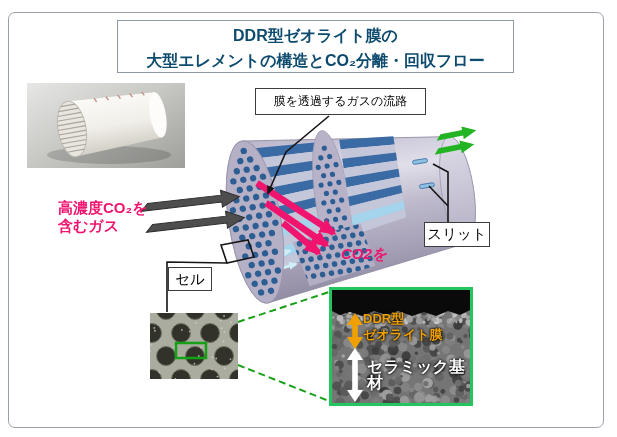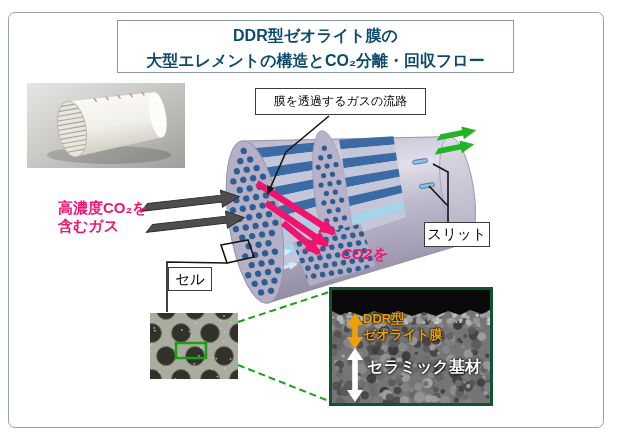--- a/index.html
+++ b/index.html
@@ -18,22 +18,22 @@
        display:flex;align-items:center;justify-content:center;z-index:3;}
   .lbl.permeate{left:255px;top:88px;width:171px;height:27px;font-size:12px;}
   .lbl.slit{left:408px;top:222px;width:66px;height:25px;font-size:14.5px;margin-left:16px;}
   .lbl.cell{left:168px;top:267px;width:44px;height:24px;font-size:14.5px;}
   .pink{position:absolute;color:#f0146e;font-weight:bold;font-size:15px;line-height:18px;z-index:3;}
   .pink.clean{left:482px;top:120px;}
   .pink.feed{left:58px;top:199px;}
   .pink.rich{left:341px;top:245px;font-style:italic;}
   .cellimg{position:absolute;left:150px;top:313px;width:88px;height:66px;
            background:#a9ac9f;overflow:hidden;z-index:2;}
-  .sem{position:absolute;left:329px;top:287px;width:164px;height:119px;
-       border:3px solid #14532d;background:#757575;overflow:hidden;z-index:2;}
+  .sem{position:absolute;left:329px;top:287px;width:144px;height:119px;
+       border:3px solid #22c55e;background:#757575;overflow:hidden;z-index:2;}
   .sem-lbl{position:absolute;font-weight:bold;z-index:4;line-height:16px;}
   .sem-lbl.orange{left:31px;top:21px;font-size:13px;color:#f0a000;text-shadow:0 0 2px #000,0 0 3px #000;}
   .sem-lbl.white{left:35px;top:69px;font-size:16px;color:#ffffff;text-shadow:0 0 2px #000,0 0 3px #000;}
   svg{display:block;}
 </style>
 </head>
 <body>
 
 <div class="stage">
 

